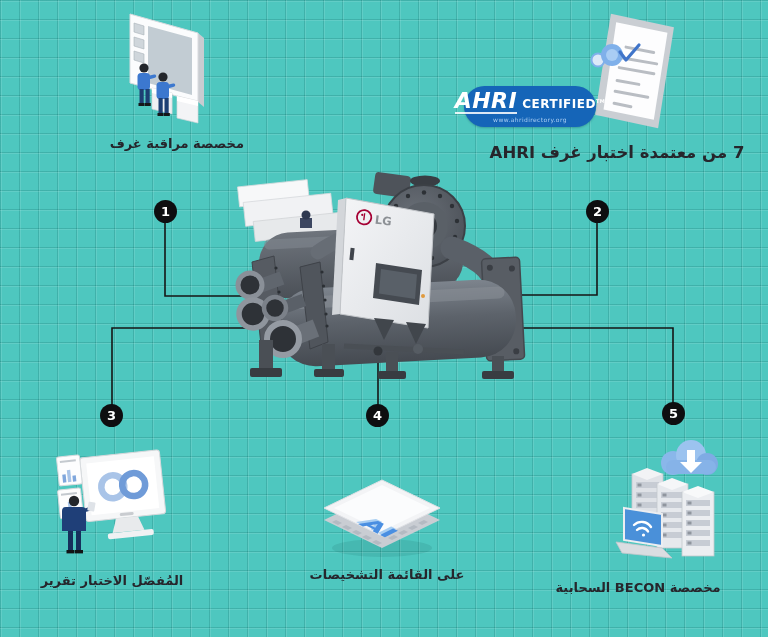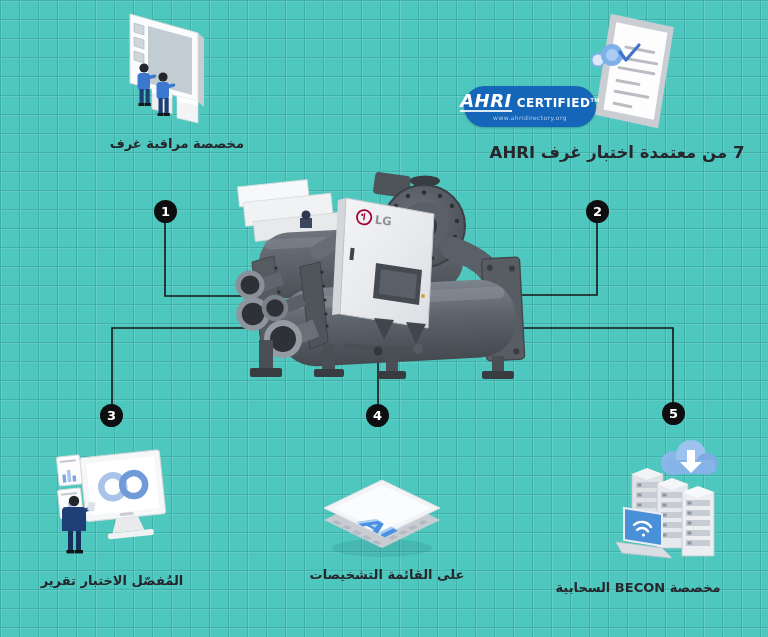--- a/index.html
+++ b/index.html
@@ -28,21 +28,21 @@
     font-size:13px;line-height:23px;font-weight:700;
   }
   .connectors{position:absolute;left:0;top:0;pointer-events:none;}
   .ahri{
     position:absolute;left:464px;top:86px;width:132px;height:41px;
     background:#1565b8;border-radius:21px;color:#fff;
     display:flex;flex-direction:column;align-items:center;justify-content:center;
     box-shadow:0 1px 2px rgba(0,40,60,.25);
   }
   .ahri-row{display:flex;align-items:baseline;gap:5px;line-height:1;}
-  .ahri-brand{font-weight:700;font-style:italic;font-size:18px;letter-spacing:.5px;
+  .ahri-brand{font-weight:700;font-style:italic;font-size:22px;letter-spacing:.5px;
     border-bottom:2px solid rgba(255,255,255,.85);}
   .ahri-cert{font-weight:700;font-size:12px;letter-spacing:.5px;}
   .ahri-tm{font-size:5px;vertical-align:super;}
   .ahri-url{font-size:6px;color:#a9cdf2;letter-spacing:.4px;margin-top:2px;}
 </style>
 </head>
 <body>
 
 <div class="stage">
 

